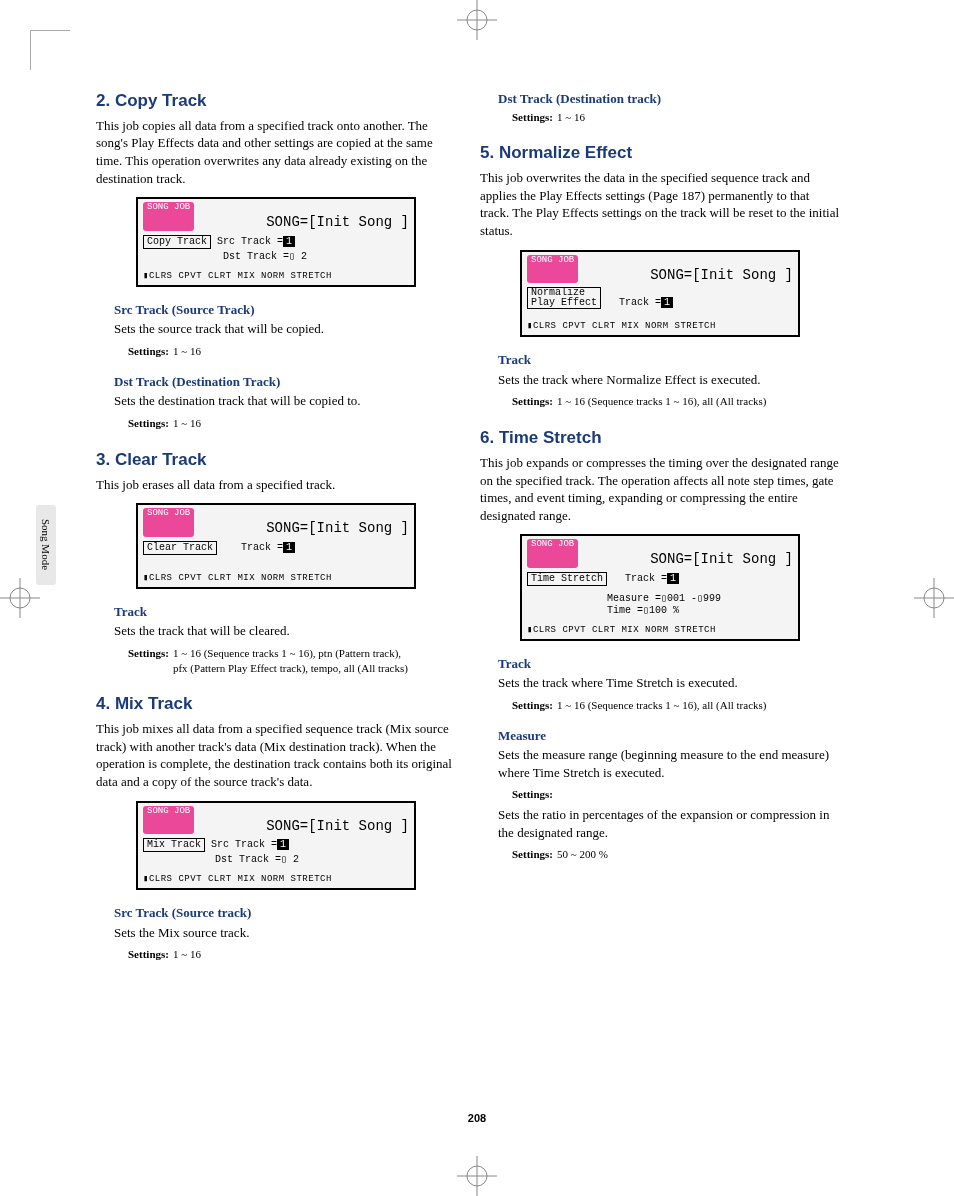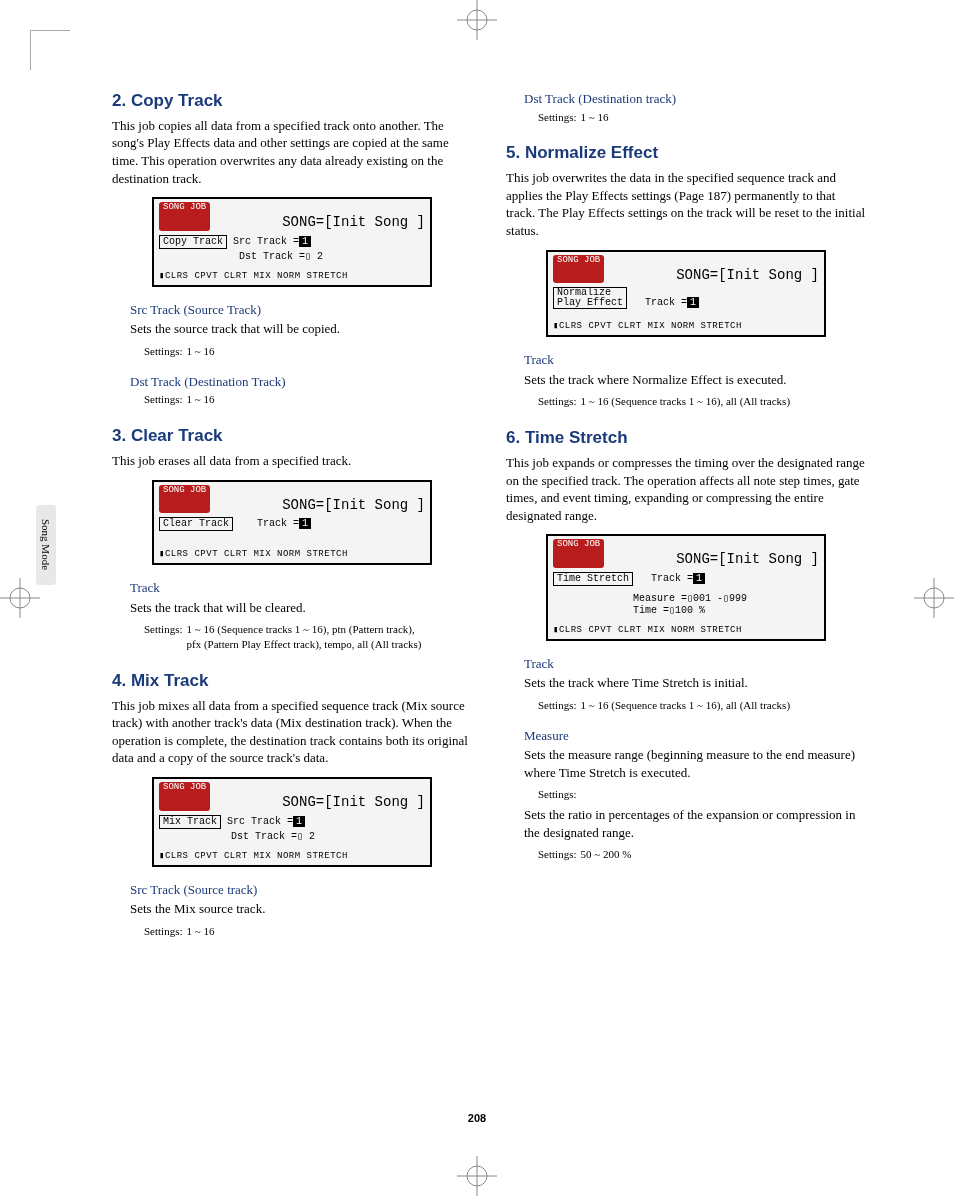--- a/index.html
+++ b/index.html
@@ -7,74 +7,74 @@
     font-family: Georgia, 'Times New Roman', serif;
     background: #fff;
     color: #000;
     width: 954px;
     height: 1196px;
     position: relative;
   }
   .page {
     position: absolute;
     top: 90px;
-    left: 112px;
+    left: 96px;
     width: 762px;
     display: flex;
-    gap: 34px;
+    gap: 24px;
   }
   .col {
     width: 360px;
     font-size: 13px;
     line-height: 1.35;
   }
   .section-title {
     font-family: Arial, Helvetica, sans-serif;
     font-weight: bold;
     font-size: 17px;
     color: #1a3a7a;
     margin-bottom: 4px;
     margin-top: 18px;
   }
   .section-title:first-child { margin-top: 0; }
   .body-text { font-size: 13px; margin-bottom: 8px; }
   .param-title {
     font-family: Georgia, serif;
-    font-weight: normal;
+    font-weight: bold;
     font-size: 13px;
     color: #1a3a7a;
     margin-top: 14px;
     margin-bottom: 2px;
     margin-left: 18px;
   }
   .param-desc {
     font-size: 13px;
     margin-left: 18px;
     margin-bottom: 6px;
   }
   .settings {
     font-size: 11px;
     margin-left: 32px;
     margin-bottom: 4px;
     display: flex;
   }
-  .settings-label { font-weight: normal; margin-right: 4px; }
+  .settings-label { font-weight: bold; margin-right: 4px; }
   .settings-value { }
   .screenshot {
     margin: 10px auto 8px auto;
     width: 280px;
     border: 2px solid #000;
     background: #f4f4f4;
     font-family: 'Courier New', monospace;
     font-size: 10px;
     line-height: 1.2;
     padding: 3px 5px;
   }
   .screenshot .top-row { display: flex; justify-content: space-between; margin-bottom: 4px; }
-  .screenshot .badge { background: #b91c1c; color: #fff; padding: 0 4px; border-radius: 3px; font-size: 9px; font-family: Liberation Mono, monospace; }
+  .screenshot .badge { background: #ec4899; color: #fff; padding: 0 4px; border-radius: 3px; font-size: 9px; font-family: Liberation Mono, monospace; }
   .screenshot .status { font-size: 14px; margin-top: 12px; }
   .screenshot .mid { margin: 4px 0 8px 0; }
   .screenshot .box { border: 1px solid #000; padding: 0 3px; display: inline-block; }
   .screenshot .hl { background: #000; color: #fff; padding: 0 3px; }
   .screenshot .tabs { font-size: 9px; letter-spacing: 0.5px; }
   .side-tab {
     position: absolute;
     left: 36px;
     top: 505px;
     width: 20px;
@@ -180,20 +180,21 @@
       </div>
       <div class="tabs">▮CLRS CPVT CLRT MIX  NORM STRETCH</div>
     </div>
     <div class="param-title">Src Track (Source Track)</div>
     <div class="param-desc">Sets the source track that will be copied.</div>
     <div class="settings">
       <span class="settings-label">Settings:</span>
       <span class="settings-value">1 ~ 16</span>
     </div>
     <div class="param-title">Dst Track (Destination Track)</div>
+    <div class="param-desc">Sets the destination track that will be copied to.</div>
     <div class="settings">
       <span class="settings-label">Settings:</span>
       <span class="settings-value">1 ~ 16</span>
     </div>
 
     <div class="section-title">3. Clear Track</div>
     <div class="body-text">This job erases all data from a specified track.</div>
     <div class="screenshot">
       <div class="top-row">
         <span class="badge">SONG JOB</span>
@@ -275,21 +276,21 @@
       </div>
       <div class="mid">
         <span class="box">Time Stretch</span>&nbsp;&nbsp;
         <span>Track =</span><span class="hl">1</span>
         <div style="margin-left:80px;margin-top:7px;">Measure =▯001 -▯999</div>
         <div style="margin-left:80px;">   Time =▯100 %</div>
       </div>
       <div class="tabs">▮CLRS CPVT CLRT MIX  NORM STRETCH</div>
     </div>
     <div class="param-title">Track</div>
-    <div class="param-desc">Sets the track where Time Stretch is initial.</div>
+    <div class="param-desc">Sets the track where Time Stretch is executed.</div>
     <div class="settings">
       <span class="settings-label">Settings:</span>
       <span class="settings-value">1 ~ 16 (Sequence tracks 1 ~ 16), all (All tracks)</span>
     </div>
     <div class="param-title">Measure</div>
     <div class="param-desc">Sets the measure range (beginning measure to the end measure) where Time Stretch is executed.</div>
     <div class="settings">
       <span class="settings-label">Settings:</span>
     </div>
     <div class="param-desc">Sets the ratio in percentages of the expansion or compression in the designated range.</div>

